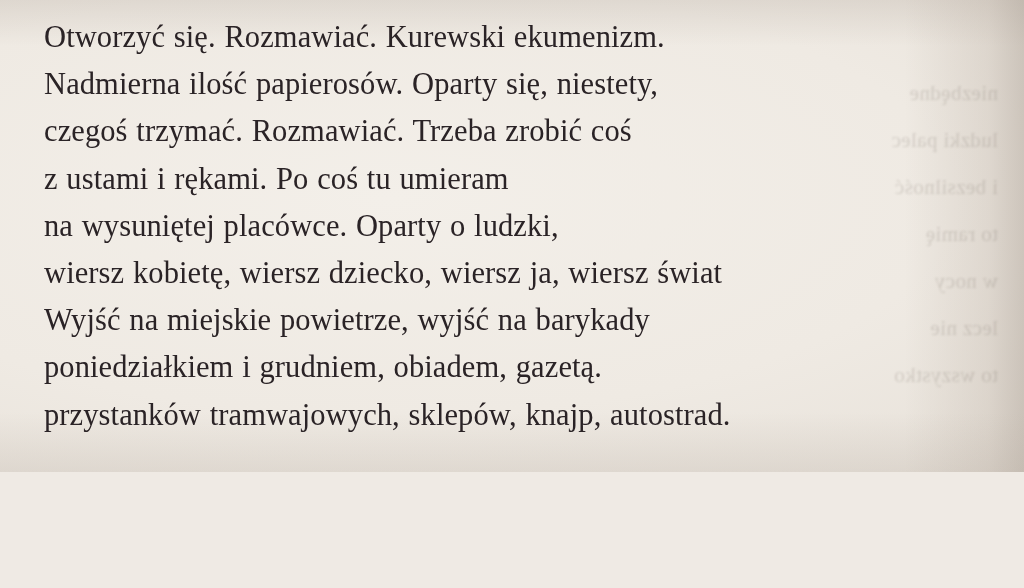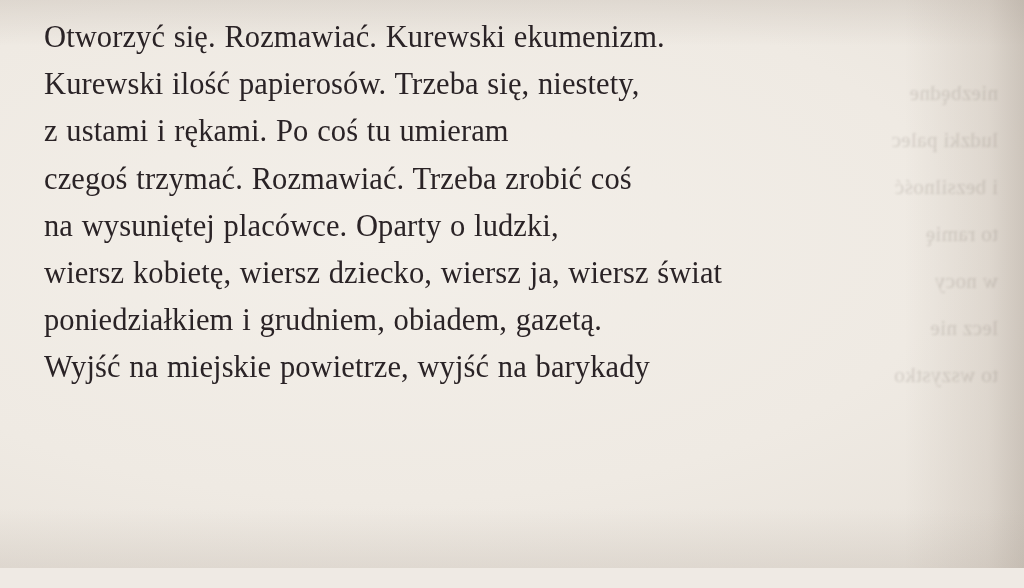--- a/index.html
+++ b/index.html
@@ -9,21 +9,21 @@
   body {
     width: 1024px;
     height: 588px;
     overflow: hidden;
     background: #efeae4;
     font-family: "Liberation Serif", serif;
   }
   .page {
     position: relative;
     width: 1024px;
-    height: 568px;
+    height: 472px;
     
     background:
       radial-gradient(ellipse 120% 100% at 38% 42%, #f3efe9 0%, #efeae3 46%, #e7e1d9 78%, #ded7cd 100%);
     overflow: hidden;
   }
   
   .bleed-through {
     position: absolute;
     top: 70px;
     right: 26px;
@@ -97,22 +97,23 @@
     <div>ludzki palec</div>
     <div>i bezsilność</div>
     <div>to ramię</div>
     <div>w nocy</div>
     <div>lecz nie</div>
     <div>to wszystko</div>
   </div>
 
   <div class="poem">
     <span class="line">Otworzyć się. Rozmawiać. Kurewski ekumenizm.</span>
-    <span class="line">Kurewski ilość papierosów. Trzeba się, niestety,</span>
+    <span class="line">Nadmierna ilość papierosów. Oparty się, niestety,</span>
+    <span class="line">czegoś trzymać. Rozmawiać. Trzeba zrobić coś</span>
     <span class="line">z ustami i rękami. Po coś tu umieram</span>
-    <span class="line">czegoś trzymać. Rozmawiać. Trzeba zrobić coś</span>
     <span class="line">na wysuniętej placówce. Oparty o ludzki,</span>
     <span class="line">wiersz kobietę, wiersz dziecko, wiersz ja, wiersz świat</span>
+    <span class="line">Wyjść na miejskie powietrze, wyjść na barykady</span>
     <span class="line">poniedziałkiem i grudniem, obiadem, gazetą.</span>
-    <span class="line">Wyjść na miejskie powietrze, wyjść na barykady</span>
+    <span class="line">przystanków tramwajowych, sklepów, knajp, autostrad.</span>
   </div>
 
 </div>
 
 </body></html>

